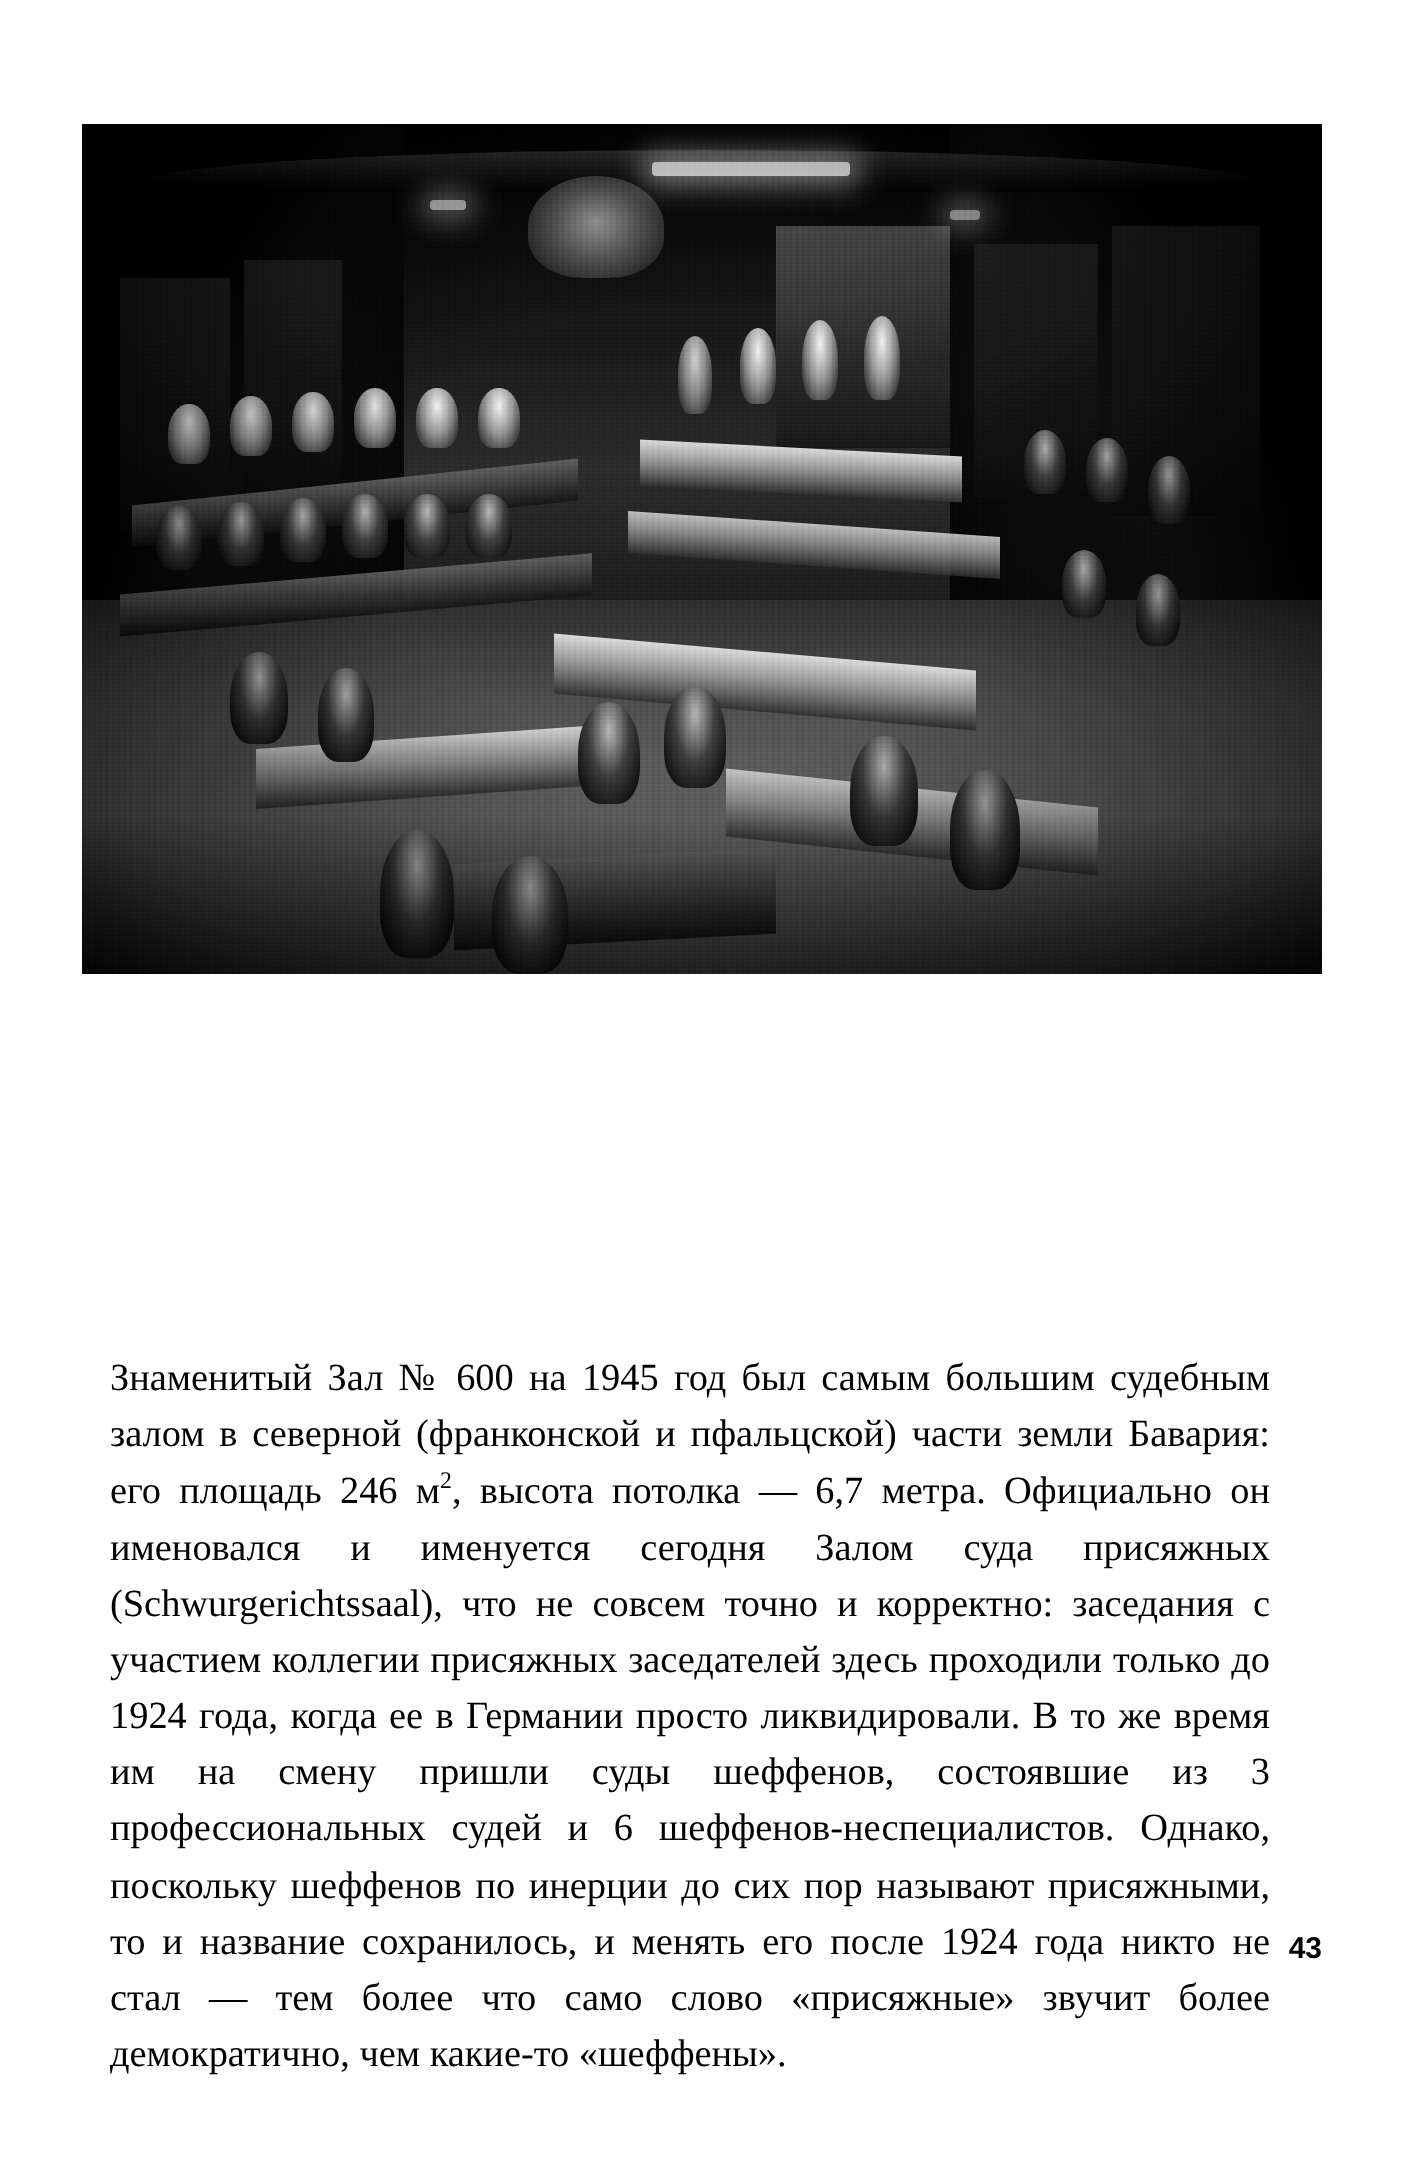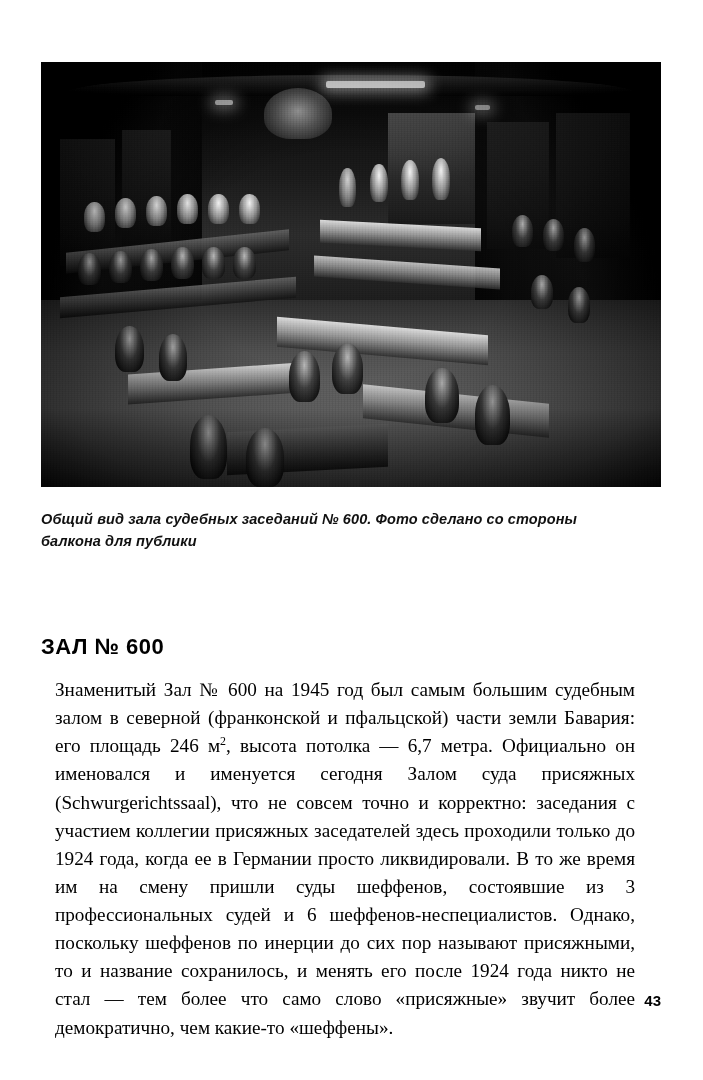--- a/index.html
+++ b/index.html
@@ -168,21 +168,21 @@
     color: #000;
     hyphens: manual;
   }
   .body-text p { margin: 0; }
   .body-text sup { font-size: .62em; vertical-align: super; }
 
   
   .folio {
     position: absolute;
     right: 42px;
-    top: 992px;
+    top: 966px;
     font-family: "Liberation Sans", sans-serif;
     font-weight: bold;
     font-size: 15px;
     color: #000;
   }
 </style>
 </head>
 <body>
 
 <div class="page">
@@ -250,23 +250,21 @@
       <div class="figdark" style="left:62%;top:72%;width:5.4%;height:13%;"></div>
       <div class="figdark" style="left:70%;top:76%;width:5.6%;height:14%;"></div>
       <div class="figdark" style="left:24%;top:83%;width:6%;height:15%;"></div>
       <div class="figdark" style="left:33%;top:86%;width:6.2%;height:14%;"></div>
 
       <div class="grain"></div>
       <div class="vignette"></div>
     </div>
   </div>
 
-  <div class="caption">Общий вид зала судебных заседаний № 600. Фото сделано со стороны балкона для публики</div>
-
-  <h2 class="section-title">ЗАЛ № 600</h2>
+
 
   <div class="body-text">
     <p>Знаменитый Зал № 600 на 1945 год был самым большим судебным залом в северной (франконской и пфальцской) части земли Бавария: его площадь 246 м<sup>2</sup>, высота потолка — 6,7 метра. Официально он именовался и именуется сегодня Залом суда присяжных (Schwurgerichtssaal), что не совсем точно и корректно: заседания с участием коллегии присяжных заседателей здесь проходили только до 1924 года, когда ее в Германии просто ликвидировали. В то же время им на смену пришли суды шеффенов, состоявшие из 3 профессиональных судей и 6 шеффенов-неспециалистов. Однако, поскольку шеффенов по инерции до сих пор называют присяжными, то и название сохранилось, и менять его после 1924 года никто не стал — тем более что само слово «присяжные» звучит более демократично, чем какие-то «шеффены».</p>
   </div>
 
   <div class="folio">43</div>
 
 </div>
 
 </body></html>

